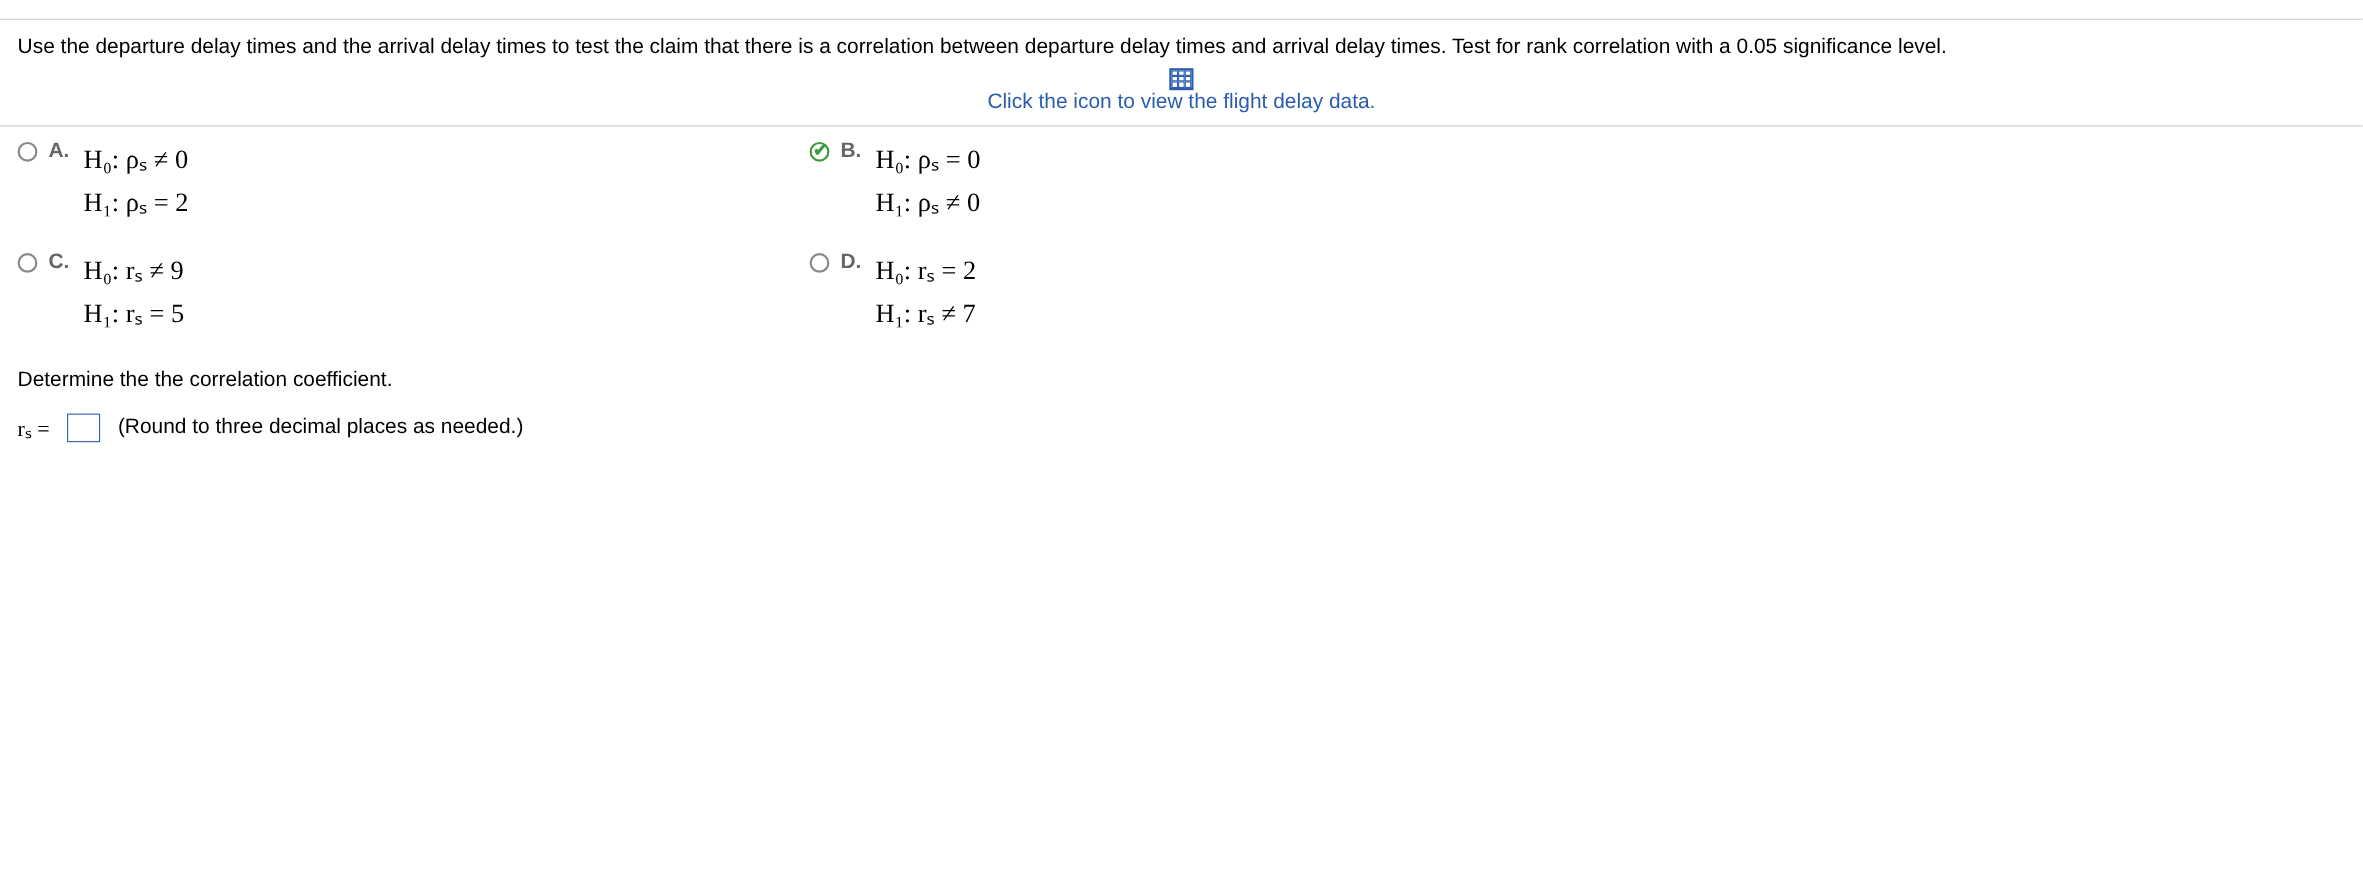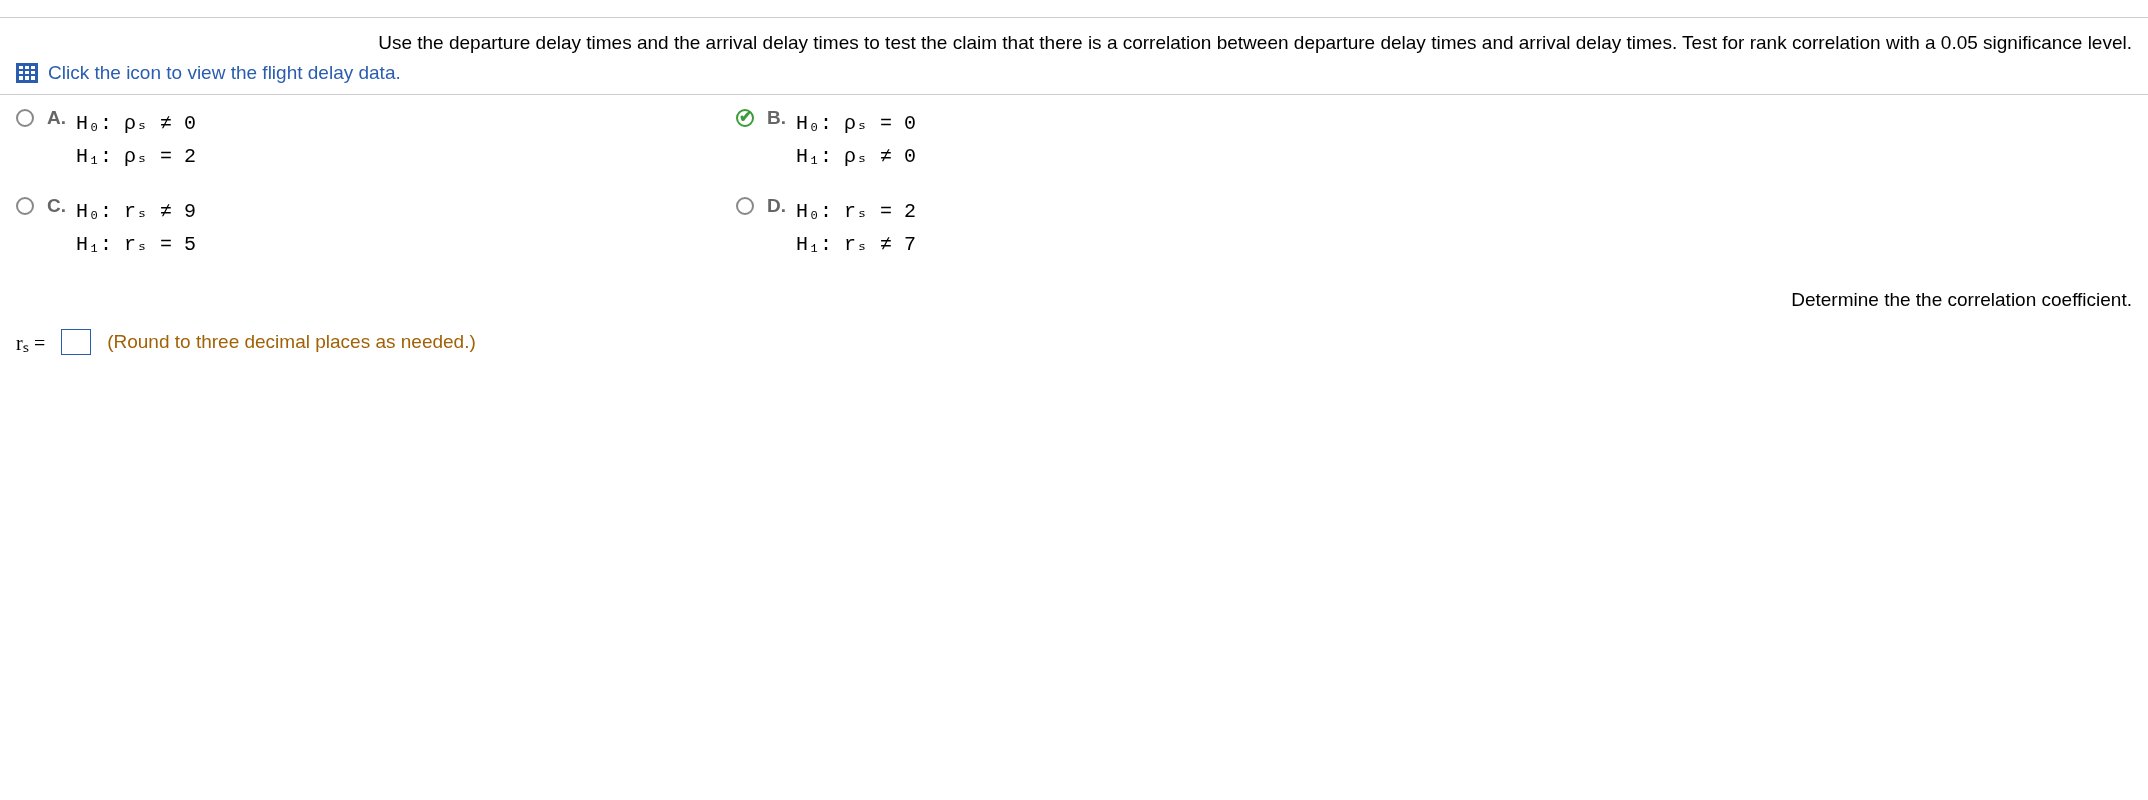--- a/index.html
+++ b/index.html
@@ -10,32 +10,31 @@
     font-size: 19px;
     color: #000;
     background: #fff;
   }
   .top-bar {
     height: 18px;
     border-bottom: 1px solid #ccc;
   }
   .content {
     padding: 12px 16px;
-    text-align: right;
   }
   .intro-text {
     line-height: 1.35;
     margin-bottom: 6px;
   }
   .icon-row {
     display: flex;
     align-items: center;
-    gap: 10px;
     margin-top: 6px;
     margin-bottom: 10px;
+    flex-direction: column;
   }
   .grid-icon {
     width: 22px;
     height: 20px;
     border: 2px solid #2a5db0;
     display: grid;
     grid-template-columns: repeat(3,1fr);
     grid-template-rows: repeat(3,1fr);
   }
   .grid-icon div { border: 0.5px solid #2a5db0; }
@@ -75,36 +74,36 @@
     top: -4px;
     font-size: 16px;
     color: #3a9b3a;
     font-weight: bold;
   }
   .choice-label {
     font-weight: bold;
     color: #666;
     min-width: 22px;
   }
-  .hyp-lines { line-height: 1.65; font-family: Liberation Mono, monospace; font-size: 20px; }
+  .hyp-lines { line-height: 1.65; font-family: Liberation Serif, serif; font-size: 24px; }
   .section-text { margin-bottom: 18px; }
   .answer-row {
     display: flex;
     align-items: center;
     gap: 16px;
     font-family: 'Times New Roman', serif;
     font-size: 20px;
   }
   .answer-input {
     width: 30px;
     height: 26px;
     border: 1.5px solid #2a5db0;
     background: #fff;
   }
-  .hint { color: #a16207; font-family: Arial, sans-serif; font-size: 19px; }
+  .hint { color: #000000; font-family: Arial, sans-serif; font-size: 19px; }
 </style>
 </head>
 <body>
 
 <div class="top-bar"></div>
 
 <div class="content">
 
   <div class="intro-text">Use the departure delay times and the arrival delay times to test the claim that there is a correlation between departure delay times and arrival delay times. Test for rank correlation with a 0.05 significance level.</div>
 

